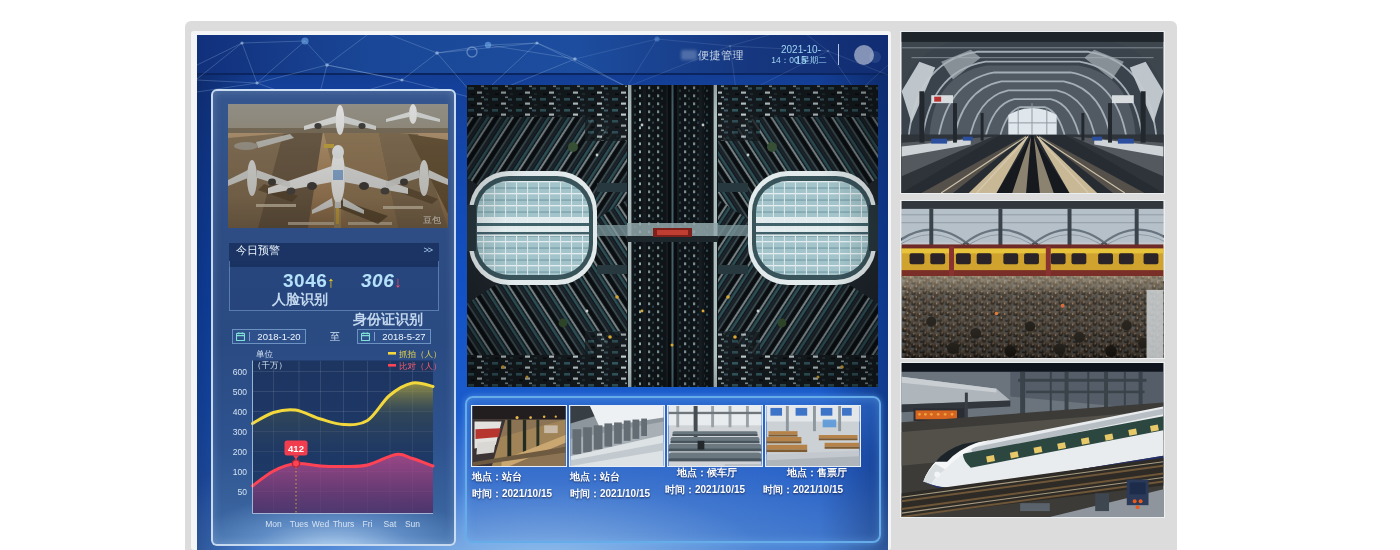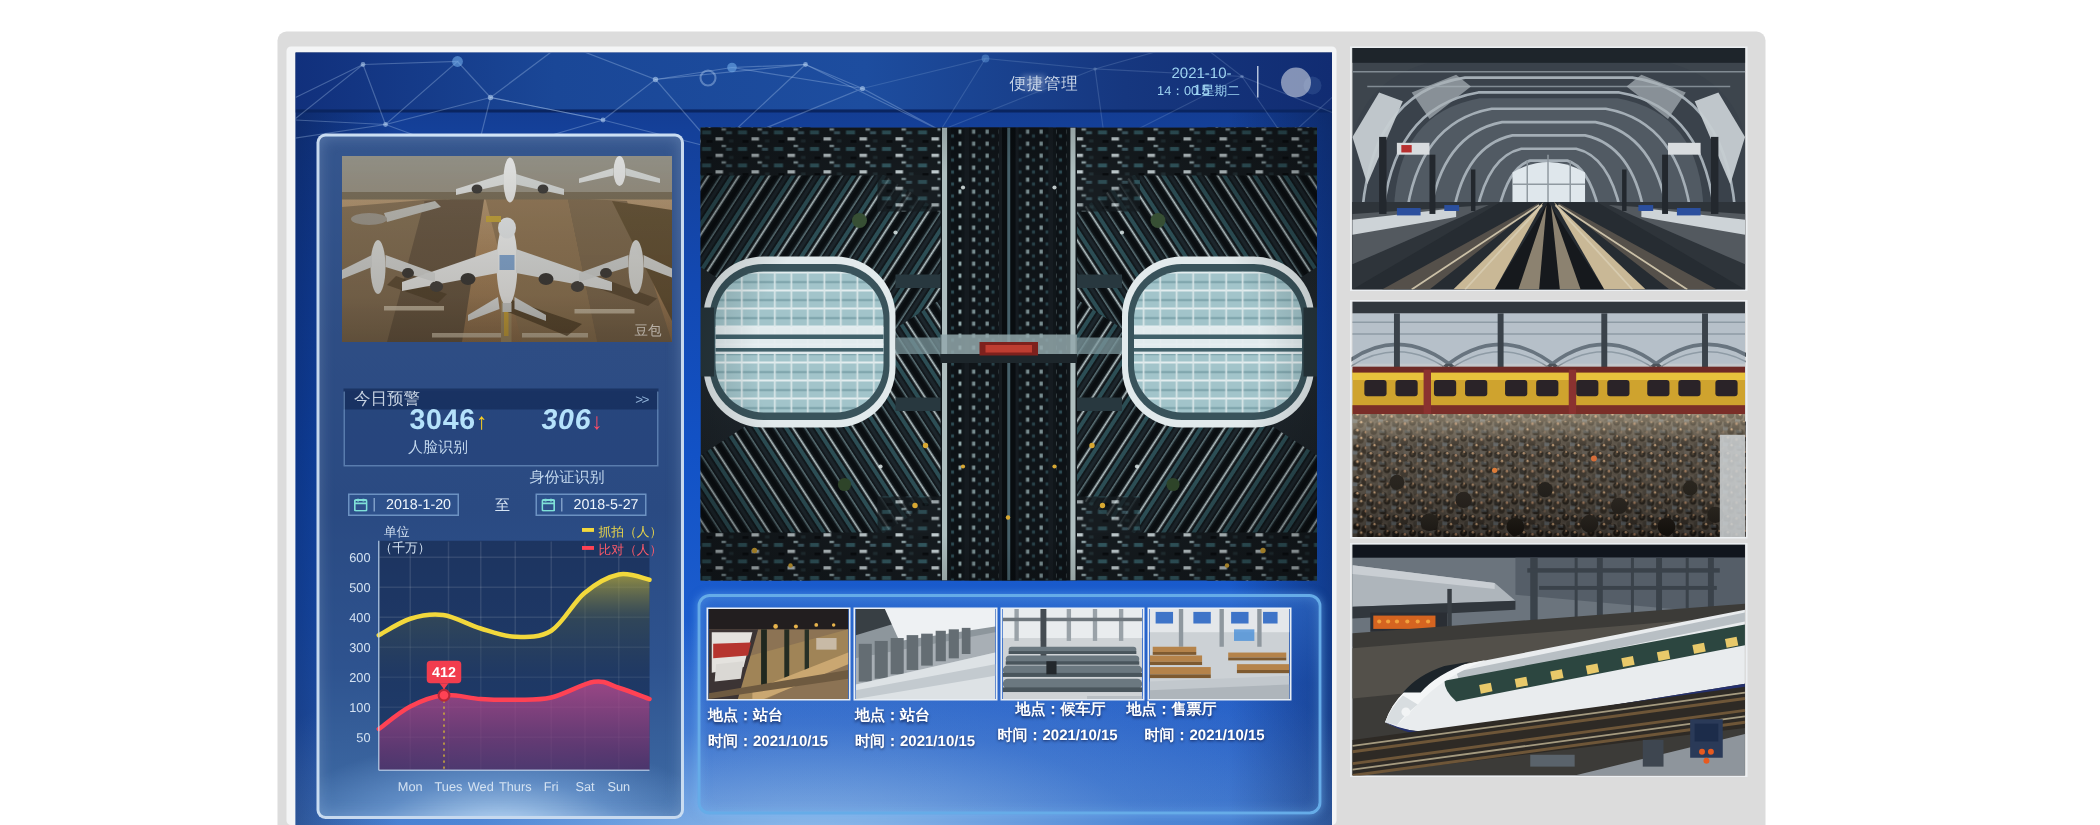--- a/index.html
+++ b/index.html
@@ -14,43 +14,43 @@
   #dash { left:197px; top:35px; width:691px; height:515px; overflow:hidden;
     background:
       radial-gradient(ellipse 420px 160px at 50% 104%, rgba(170,210,245,0.85), rgba(120,170,230,0.35) 55%, rgba(40,90,180,0) 100%),
       linear-gradient(90deg, rgba(6,20,60,0.45) 0%, rgba(6,20,60,0.0) 10%, rgba(6,20,60,0.0) 90%, rgba(6,20,60,0.45) 100%),
       linear-gradient(180deg, #123583 0%, #144099 10%, #1349b2 30%, #1252c6 52%, #1b5ccd 72%, #2a66cc 88%, #3a74cc 100%);
   }
   
   #header { left:0; top:0; width:691px; height:40px;
     background:linear-gradient(90deg, #11307c 0%, #1a4797 25%, #1d4d9f 55%, #16377f 80%, #112c72 100%);
     border-bottom:2px solid #0a2560; }
-  #title { left:476px; top:13px; color:#c9d6e8; font-size:11px; letter-spacing:0.5px; }
+  #title { left:501px; top:13px; color:#c9d6e8; font-size:11px; letter-spacing:0.5px; }
   #titleblur { left:484px; top:15px; width:16px; height:10px; background:rgba(220,230,245,0.28);
     filter:blur(1.8px); border-radius:2px; }
   #hdate { left:579px; top:9px; width:50px; text-align:center; color:#9ed4f2; font-size:10px; }
   #htime { left:572px; top:20px; width:60px; text-align:center; color:#9ed4f2; font-size:8.5px; }
   #hdiv { left:641px; top:9px; width:1px; height:21px; background:rgba(235,243,252,0.75); }
   #havatar { left:657px; top:10px; width:20px; height:20px; border-radius:50%;
     background:rgba(206,213,226,0.6); }
   
   #side { left:14px; top:54px; width:245px; height:457px; border-radius:6px;
     border:2px solid rgba(215,232,248,0.9);
     background:
       radial-gradient(ellipse 150px 60px at 50% 102%, rgba(190,220,248,0.95), rgba(130,175,230,0.5) 55%, rgba(60,110,190,0) 100%),
       linear-gradient(180deg, #35568e 0%, #2e4d84 30%, #2a4a82 55%, #2e538f 78%, #3f6ca6 100%);
     box-shadow: inset 0 0 10px rgba(200,225,250,0.25); }
   #sphoto { left:15px; top:13px; width:220px; height:124px; }
-  #warnbar { left:16px; top:168px; width:210px; height:14px; background:rgba(13,32,74,0.55);
+  #warnbar { left:16px; top:152px; width:210px; height:24px; background:rgba(13,32,74,0.55);
     color:#e8f1fa; font-size:11px; line-height:14px; padding-left:7px; }
   #warnbar .arr { position:absolute; right:7px; top:0; color:#a9cdf0; font-size:9px; letter-spacing:-1px;}
   #statbox { left:16px; top:170px; width:210px; height:50px;
     border:1px solid rgba(150,190,235,0.45); border-top:none; background:rgba(18,42,92,0.16); }
   .num { position:absolute; top:179px; font-size:19px; font-weight:bold; color:#b5e2fb; letter-spacing:0.5px;}
-  .numlab { position:absolute; top:200px; font-size:10px; color:#c3d8ee; }
+  .numlab { position:absolute; top:200px; font-size:14px; color:#c3d8ee;font-weight:bold; }
   
   .datebox { position:absolute; top:238px; width:74px; height:15px;
     background:rgba(47,82,140,0.9); border:1px solid rgba(160,200,240,0.55);
     color:#eef5fc; font-size:9.5px; line-height:13px; }
   .datebox .cal { position:absolute; left:3px; top:2px; width:9px; height:9px; }
   .datebox .sep { position:absolute; left:16px; top:2px; width:1px; height:9px; background:rgba(180,210,240,0.6); }
   .datebox .dt { position:absolute; left:21px; top:0px; width:50px; text-align:center;}
   #zhi { left:117px; top:239px; font-size:10px; color:#d6e4f4; }
   
   #bigphoto { left:270px; top:50px; width:411px; height:302px; }
@@ -204,21 +204,21 @@
           <polygon points="189,8 212,15 212,18 189,13" fill="#cfd2d1"></polygon>
           <polygon points="28,38 62,30 66,34 30,44" fill="#b9b9b4"></polygon>
           <ellipse cx="18" cy="42" rx="12" ry="4" fill="#9a948a"></ellipse>
           <rect x="96" y="40" width="10" height="4" fill="#c0a23c"></rect>
         </g>
         <rect width="220" height="124" fill="url(#apd)"></rect>
         <text x="213" y="119" font-size="9" fill="#ffffff" opacity="0.55" text-anchor="end" font-family="Liberation Sans">豆包</text>
       </svg>
       <div id="warnbar" class="abs">今日预警<span class="arr">&gt;&gt;</span></div>
       <div id="statbox" class="abs"></div>
-      <div class="num" style="left:60px;">3046<span style="color:#ffd21e;font-size:15px;">↑</span></div>
+      <div class="num" style="left:70px;">3046<span style="color:#ffd21e;font-size:15px;">↑</span></div>
       <div class="num" style="left:148px;font-style:italic;">306<span style="color:#ff4d66;font-size:15px;">↓</span></div>
       <div class="numlab" style="left:59px;">人脸识别</div>
       <div class="numlab" style="left:140px;margin-top:20px;">身份证识别</div>
       <div class="datebox" style="left:19px;">
         <svg class="cal" viewBox="0 0 10 10">
             <rect x="0.5" y="1.5" width="9" height="8" rx="1" fill="none" stroke="#7fe0d8" stroke-width="1.4"></rect>
             <line x1="0.5" y1="4" x2="9.5" y2="4" stroke="#7fe0d8" stroke-width="1.4"></line>
             <line x1="3" y1="0.5" x2="3" y2="2.5" stroke="#7fe0d8" stroke-width="1.4"></line>
             <line x1="7" y1="0.5" x2="7" y2="2.5" stroke="#7fe0d8" stroke-width="1.4"></line>
           </svg>
@@ -538,21 +538,21 @@
       </g>
       <polygon points="0,50 96,46 96,62 0,62" fill="#c2c8cd"></polygon>
       <polygon points="0,56 96,52 96,62 0,62" fill="#aeb5bb"></polygon>
     </svg>
     <div class="cap" style="left:275px; top:435px;">地点：站台</div>
     <div class="cap" style="left:275px; top:452px;">时间：2021/10/15</div>
     <div class="cap" style="left:373px; top:435px;">地点：站台</div>
     <div class="cap" style="left:373px; top:452px;">时间：2021/10/15</div>
     <div class="cap" style="left:480px; top:431px;">地点：候车厅</div>
     <div class="cap" style="left:468px; top:448px;">时间：2021/10/15</div>
-    <div class="cap" style="left:554px; top:431px;font-family:Liberation Mono, monospace;">地点：售票厅</div>
+    <div class="cap" style="left:590px; top:431px;font-family:Liberation Mono, monospace;">地点：售票厅</div>
     <div class="cap" style="left:566px; top:448px;">时间：2021/10/15</div>
   </div>
   <svg class="rphoto" id="rp1" style="top:31px;" width="265" height="163" viewBox="0 0 265 163">
     <rect width="265" height="163" fill="#3d454d"></rect>
 
     <path d="M0,163 L0,60 Q10,18 60,8 L205,8 Q255,18 265,60 L265,163 Z" fill="#3a424b"></path>
     <path d="M28,110 Q30,44 86,34 L179,34 Q235,44 237,110 L237,163 L28,163 Z" fill="#515a63"></path>
     <g fill="none" stroke="#a4aeb6" stroke-width="1.8">
       <path d="M6,120 Q10,30 76,20 L189,20 Q255,30 259,120"></path>
       <path d="M20,118 Q26,40 85,30 L180,30 Q239,40 245,118"></path>

